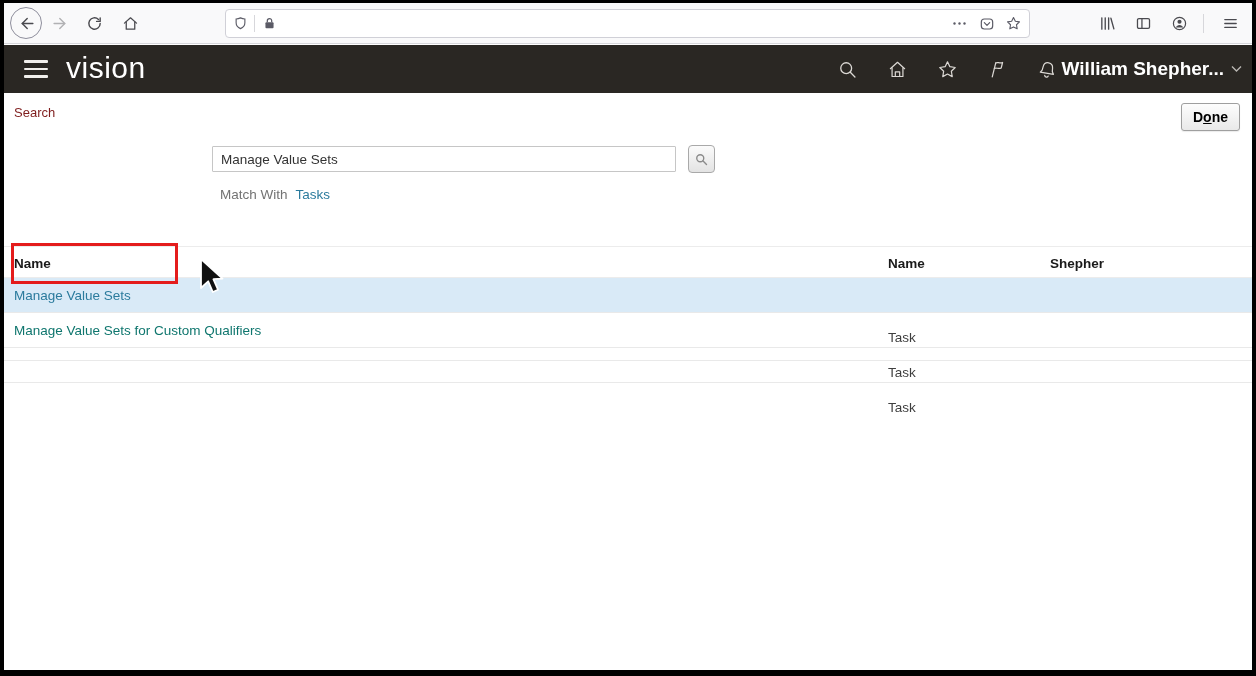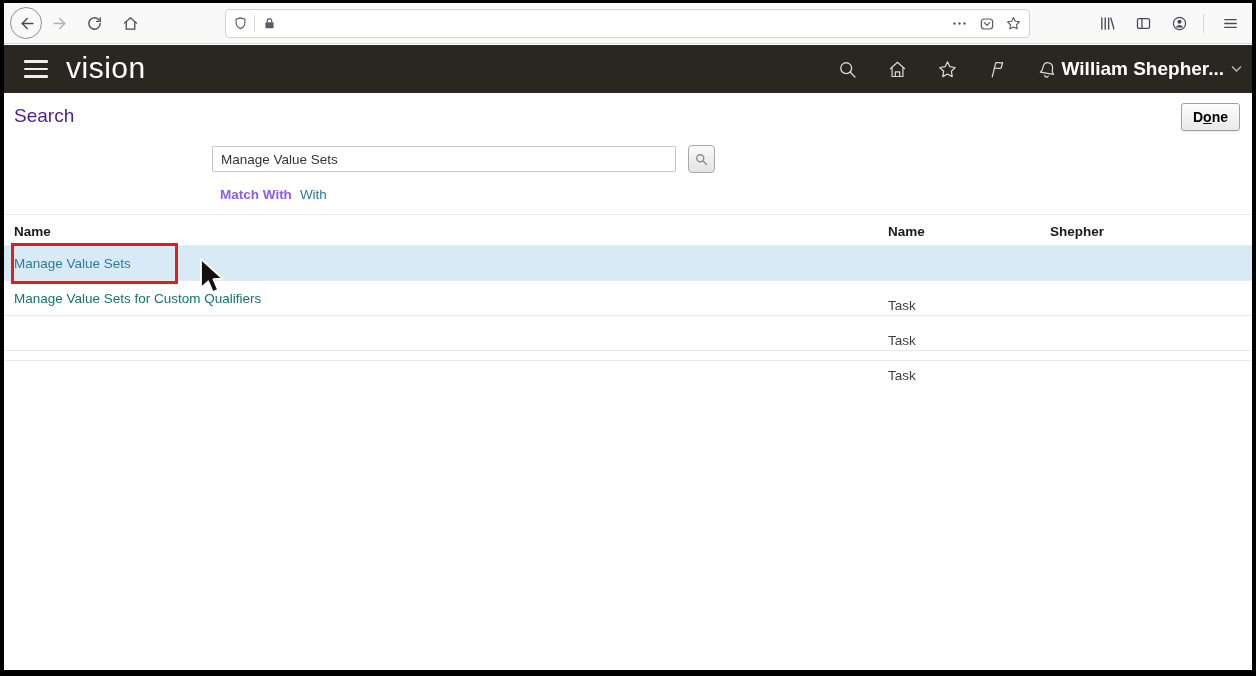--- a/index.html
+++ b/index.html
@@ -42,48 +42,48 @@
   .nav-burger span { display:block; height:2.6px; background:#f1efec; border-radius:1px; }
   .brand { color:#ffffff; font-size:30px; font-weight:500; letter-spacing:.5px; margin-left:18px; margin-top:-3px; }
   .hdr-icons { position:absolute; left:818px; top:0; height:48px; display:flex; align-items:center; }
   .hdr-icon { width:50px; height:48px; display:flex; align-items:center; justify-content:center; color:#dbd8d4; }
   .hdr-icon svg { width:21px; height:21px; }
   .user-menu { position:absolute; right:10px; top:0; height:48px; display:flex; align-items:center; color:#fff; cursor:pointer; }
   .user-name { font-size:19px; font-weight:bold; }
   .user-menu svg { width:11px; height:8px; margin-left:7px; color:#b9b6b2; }
 
   
-  .page-title { position:absolute; left:10px; top:102px; font-size:19px; color:#4c1d95; }
+  .page-title { position:absolute; left:10px; top:102px; font-size:13px; color:#7f1d1d; }
   .done-button {
     position:absolute; right:12px; top:100px; height:28px; padding:0 11px;
     background:linear-gradient(#fdfdfd,#e9e9e9); border:1px solid #9f9f9f; border-radius:3px;
     font-size:14px; font-weight:bold; color:#000; display:flex; align-items:center; cursor:pointer;
     box-shadow:0 1px 1px rgba(0,0,0,.08);
   }
   .done-button .ak { text-decoration:underline; }
 
   .search-input {
     position:absolute; left:208px; top:143px; width:464px; height:26px;
     border:1px solid #c6c6c6; border-radius:1px; font-size:13.5px; color:#333;
     padding:0 8px; font-family:"Liberation Sans", sans-serif; background:#fff;
   }
   .search-go {
     position:absolute; left:684px; top:142px; width:27px; height:28px;
     background:linear-gradient(#fbfbfb,#e3e3e3); border:1px solid #a9a9a9; border-radius:4px;
     display:flex; align-items:center; justify-content:center; color:#8a8a8a; cursor:pointer;
   }
   .search-go svg { width:15px; height:15px; }
   .match-row { position:absolute; left:216px; top:184px; font-size:13.5px; display:flex; }
-  .match-label { font-weight:bold; color:#8b5cf6; }
+  .match-label { font-weight:normal; color:#737373; }
   .match-link { margin-left:8px; }
   a.lnk { text-decoration:none; cursor:pointer; }
 
   
   .results { position:absolute; left:0; top:211px; width:1248px; }
-  .thead { height:32px; border-top:1px solid #ececec; border-bottom:1px solid #ececec; position:relative; }
+  .thead { height:32px; border-top:1px solid #ececec; border-bottom:1px solid #ececec; position:relative;margin-top:32px; }
   .th { position:absolute; top:0; height:32px; display:flex; align-items:center; font-size:13.5px; font-weight:bold; color:#1a1a1a; }
   .th-name { left:10px; } .th-type { left:884px; } .th-details { left:1046px; }
   .trow { height:35px; border-bottom:1px solid #e9e9e9; position:relative; }
   .td { position:absolute; top:0; height:35px; display:flex; align-items:center; font-size:13.5px; color:#3f3f3f; }
   .td-name { left:10px; } .td-type { left:884px;margin-top:42px; } .td-details { left:1046px; }
   .table-end-line { position:absolute; left:0; top:357px; width:1248px; height:1px; background:#e9e9e9; }
 
   .annotation-box { position:absolute; left:7px; top:240px; width:167px; height:41px; border:3px solid #e41c1c; pointer-events:none; }
   .cursor { position:absolute; left:194px; top:254px; pointer-events:none; }
 
@@ -278,21 +278,21 @@
     <div class="search-go">
       <span>
           <svg viewBox="0 0 24 24" fill="none" stroke="currentColor" stroke-width="2.2" stroke-linecap="round">
             <circle cx="10" cy="10" r="5.6"></circle>
             <line x1="14.5" y1="14.5" x2="20" y2="20"></line>
           </svg>
         </span>
     </div>
     <div class="match-row">
       <span class="match-label">Match With</span>
-      <a class="lnk match-link" style="color:#2b7b9d">With</a>
+      <a class="lnk match-link" style="color:#2b7b9d">Tasks</a>
     </div>
 
     <div class="results">
       <div class="thead">
         <div class="th th-name">Name</div>
         <div class="th th-type">Name</div>
         <div class="th th-details">Shepher</div>
       </div>
 
       <div class="trow" style="background:#d9eaf7">

